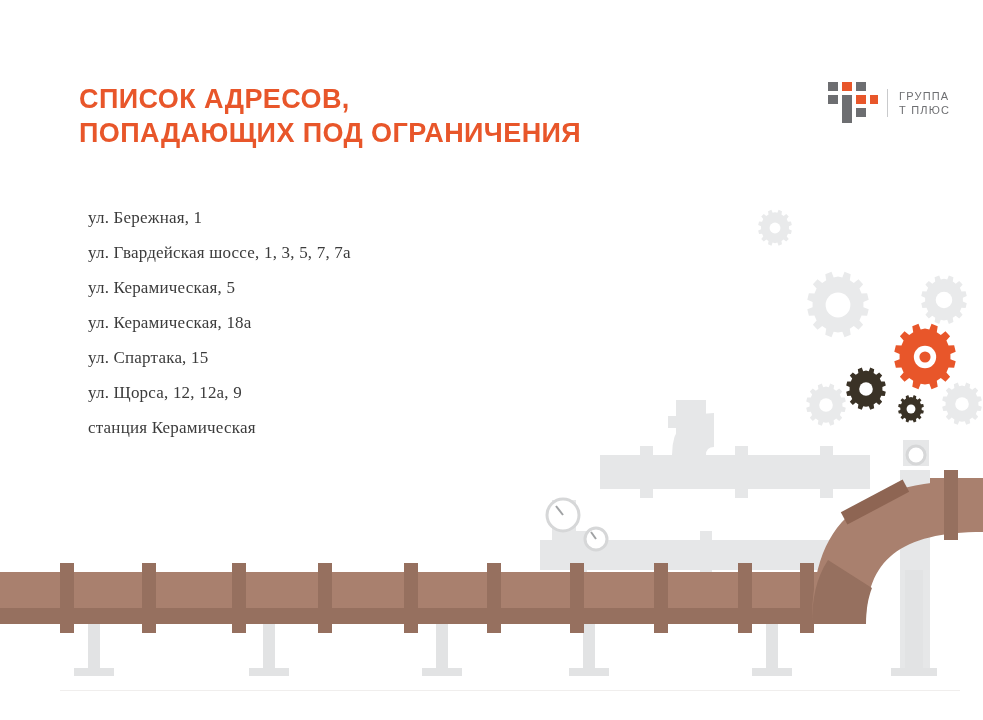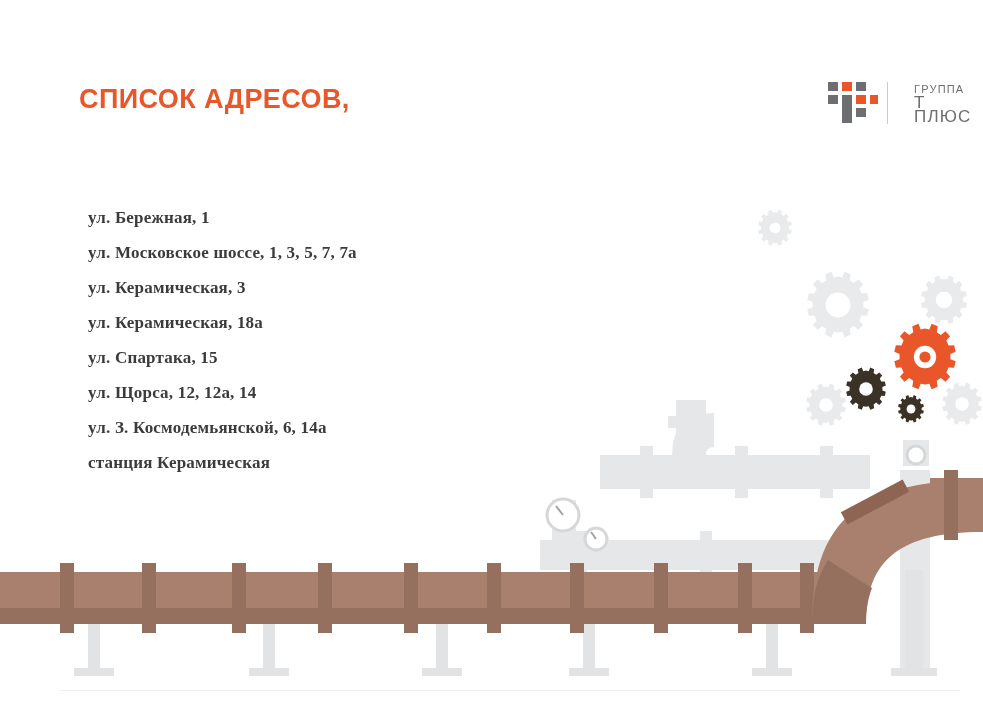--- a/index.html
+++ b/index.html
@@ -66,39 +66,38 @@
   #logo-mark {
     width: 52px;
     height: 46px;
     position: relative;
     flex: 0 0 auto;
   }
   #logo-text {
     font-family: "Liberation Sans", sans-serif;
     color: #6d6e71;
     line-height: 14px;
-    padding-left: 26px;
+    padding-left: 11px;
     border-left: 1px solid #c9cacc;
   }
   #logo-text .l1 {
     font-size: 11px;
     letter-spacing: 1.2px;
   }
   #logo-text .l2 {
-    font-size: 17px;
+    font-size: 11px;
     letter-spacing: 1.2px;
   }
 
   
   #address-list {
     position: absolute;
     left: 88px;
     top: 200px;
     width: 620px;
-    font-weight: bold;
   }
   .address-item {
     font-family: "Liberation Serif", serif;
     font-size: 17px;
     color: #3b3b3b;
     line-height: 35px;
     white-space: nowrap;
     letter-spacing: 0.2px;
   }
 
@@ -241,20 +240,21 @@
 
       <rect x="840" y="495" width="70" height="14" transform="rotate(-28 875 502)" fill="#8E6553"></rect>
 
       <rect x="930" y="478" width="53" height="54" fill="#A9806E"></rect>
       <rect x="944" y="470" width="14" height="70" fill="#96705F"></rect>
     </g>
   </svg>
 
   <div id="title-block">
     <div class="title-line">СПИСОК АДРЕСОВ,</div>
+    <div class="title-line">ПОПАДАЮЩИХ ПОД ОГРАНИЧЕНИЯ</div>
   </div>
 
   <div id="logo-block">
     <svg id="logo-mark" viewBox="0 0 52 46" xmlns="http://www.w3.org/2000/svg">
       <rect x="2" y="2" width="10" height="9" fill="#6D6E71"></rect>
       <rect x="2" y="15" width="10" height="9" fill="#6D6E71"></rect>
       <rect x="16" y="2" width="10" height="9" fill="#E8562A"></rect>
       <rect x="16" y="15" width="10" height="28" fill="#6D6E71"></rect>
       <rect x="30" y="2" width="10" height="9" fill="#6D6E71"></rect>
       <rect x="30" y="15" width="10" height="9" fill="#E8562A"></rect>
@@ -262,23 +262,22 @@
       <rect x="30" y="28" width="10" height="9" fill="#6D6E71"></rect>
     </svg>
     <div id="logo-text">
       <div class="l1">ГРУППА</div>
       <div class="l2">Т ПЛЮС</div>
     </div>
   </div>
 
   <div id="address-list">
     <div class="address-item">ул. Бережная,  1</div>
-    <div class="address-item">ул. Московское шоссе,  1, 3, 5, 7, 7а</div>
-    <div class="address-item">ул. Керамическая,  3</div>
+    <div class="address-item">ул. Гвардейская шоссе,  1, 3, 5, 7, 7а</div>
+    <div class="address-item">ул. Керамическая,  5</div>
     <div class="address-item">ул. Керамическая,  18а</div>
     <div class="address-item">ул. Спартака,  15</div>
-    <div class="address-item">ул. Щорса,  12, 12а, 14</div>
-    <div class="address-item">ул. З. Космодемьянской,  6, 14а</div>
+    <div class="address-item">ул. Щорса,  12, 12а, 9</div>
     <div class="address-item">станция Керамическая</div>
   </div>
 
   <div id="bottom-rule"></div>
 </div>
 
 </body></html>

